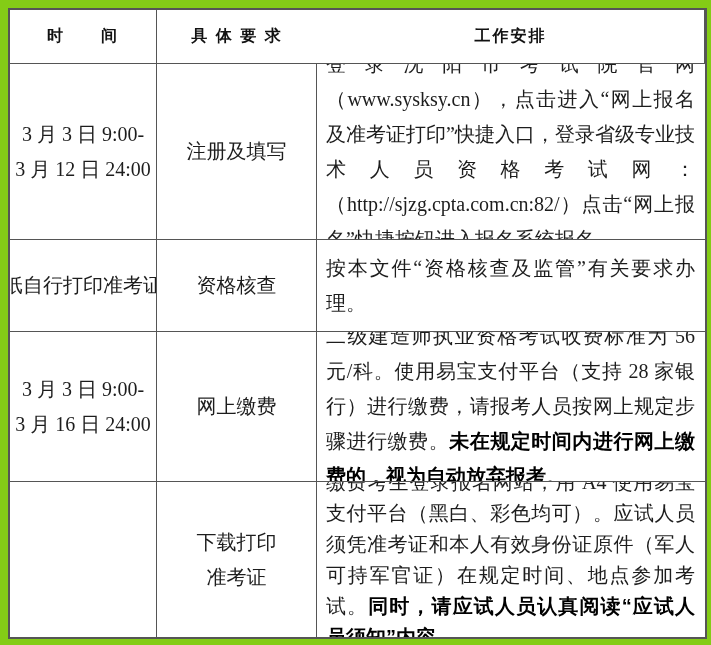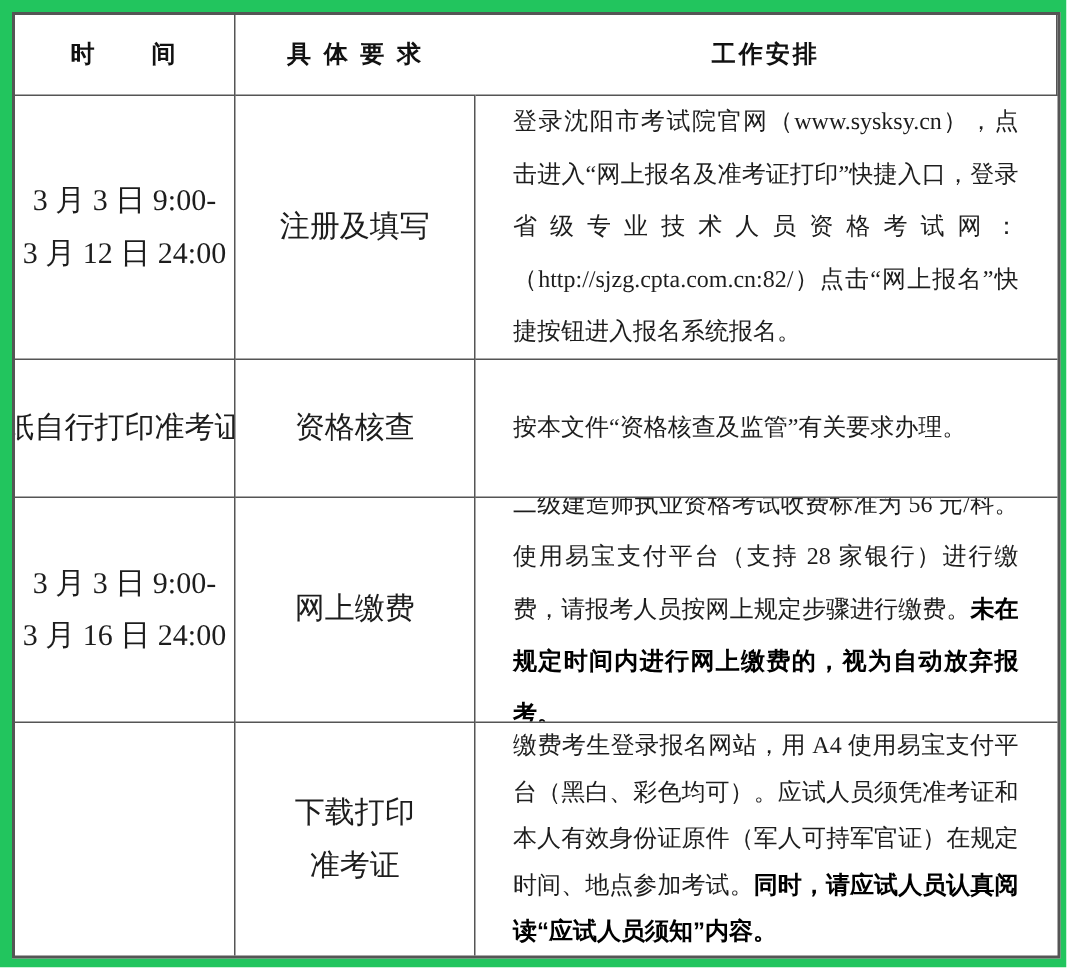--- a/index.html
+++ b/index.html
@@ -4,21 +4,21 @@
 <style>
   html, body {
     margin: 0;
     padding: 0;
     background: #ffffff;
   }
   .page {
     position: relative;
     width: 711px;
     height: 645px;
-    background: #22c55e;
+    background: #84cc16;
     font-family: "Liberation Serif", "DejaVu Serif", serif;
     color: #1d1d1d;
     box-sizing: border-box;
   }
   .grid {
     position: absolute;
     left: 8px;
     top: 8px;
     width: 695px;
     display: grid;
@@ -53,22 +53,22 @@
   .center-lines .line {
     line-height: 35px;
     white-space: nowrap;
   }
   .detail-cell {
     align-items: stretch;
     justify-content: center;
     padding: 6px 10px 6px 9px;
   }
   .detail {
-    margin: 16px;
-    font-size: 16px;
+    margin: 0;
+    font-size: 20px;
     line-height: 35px;
     text-align: justify;
     text-justify: inter-ideograph;
     color: #1d1d1d;
   }
   .detail .b {
     font-weight: 700;
     color: #000000;
     font-family: "Liberation Sans", "DejaVu Sans", sans-serif;
   }

